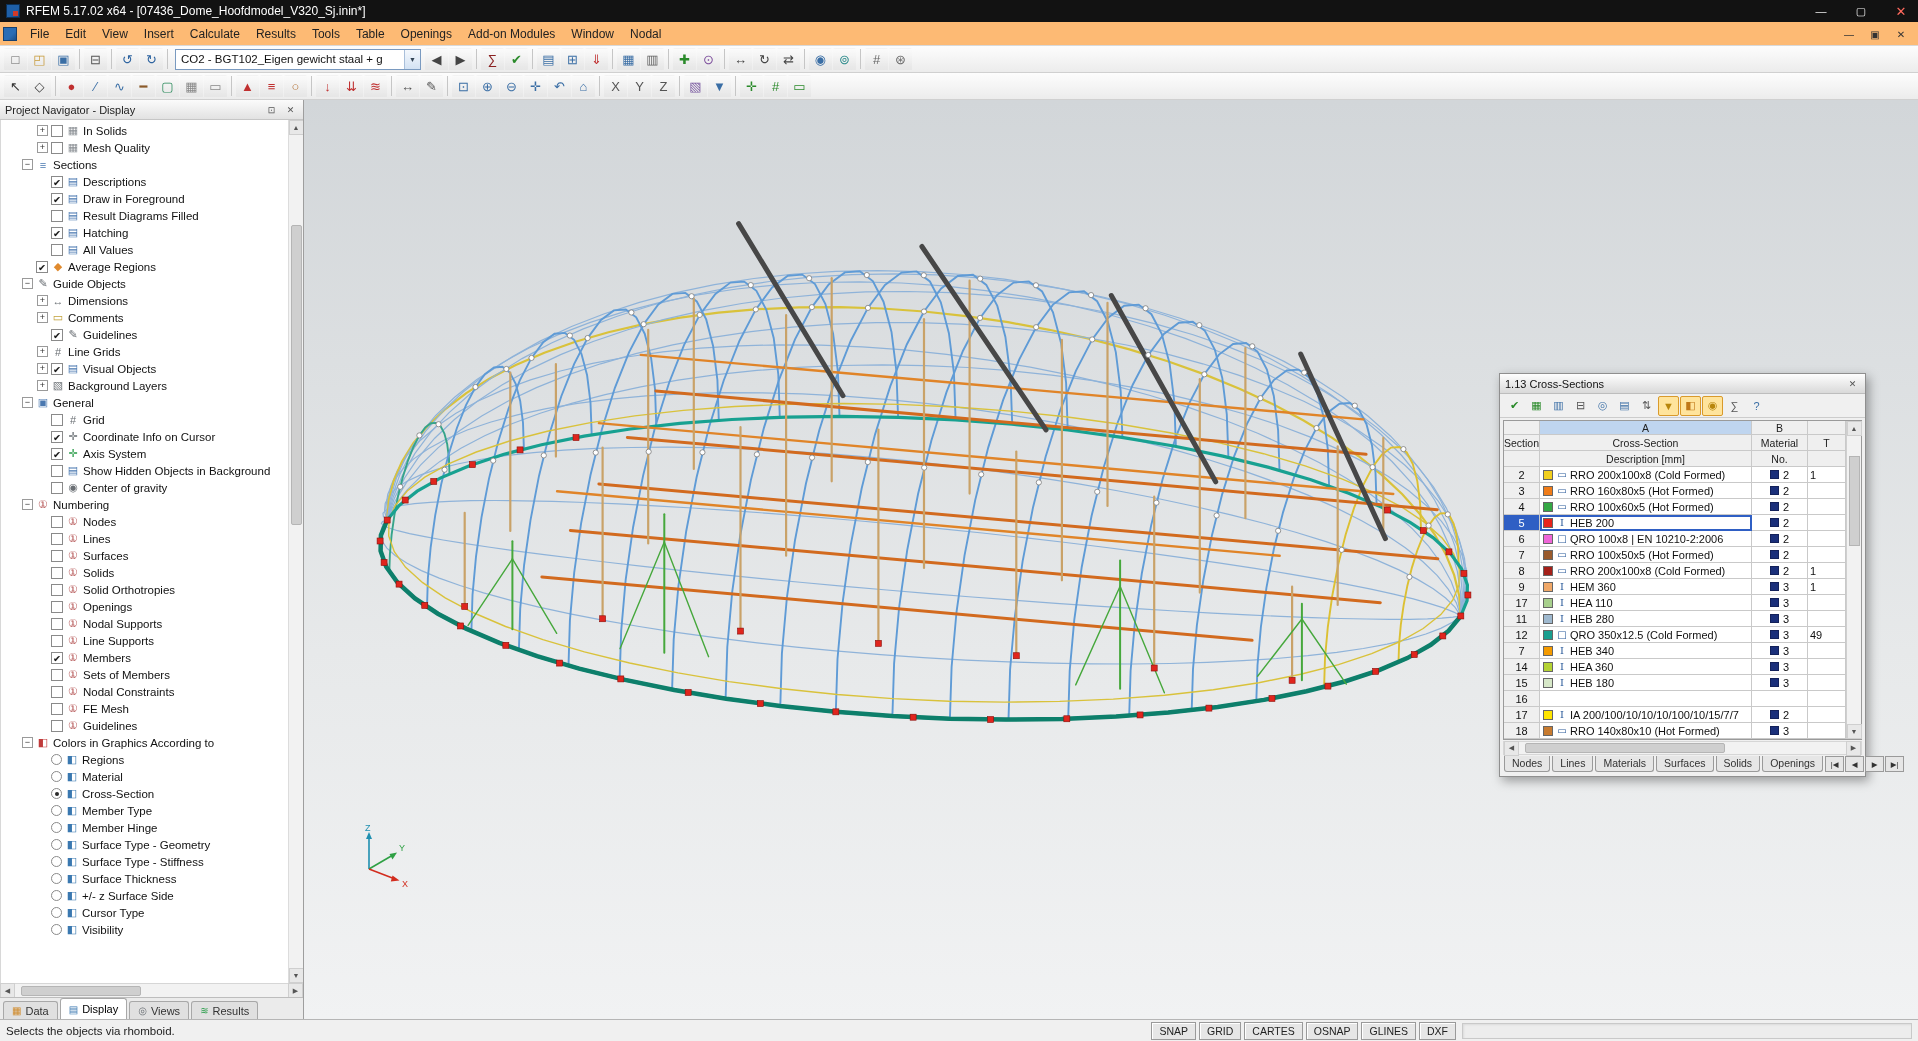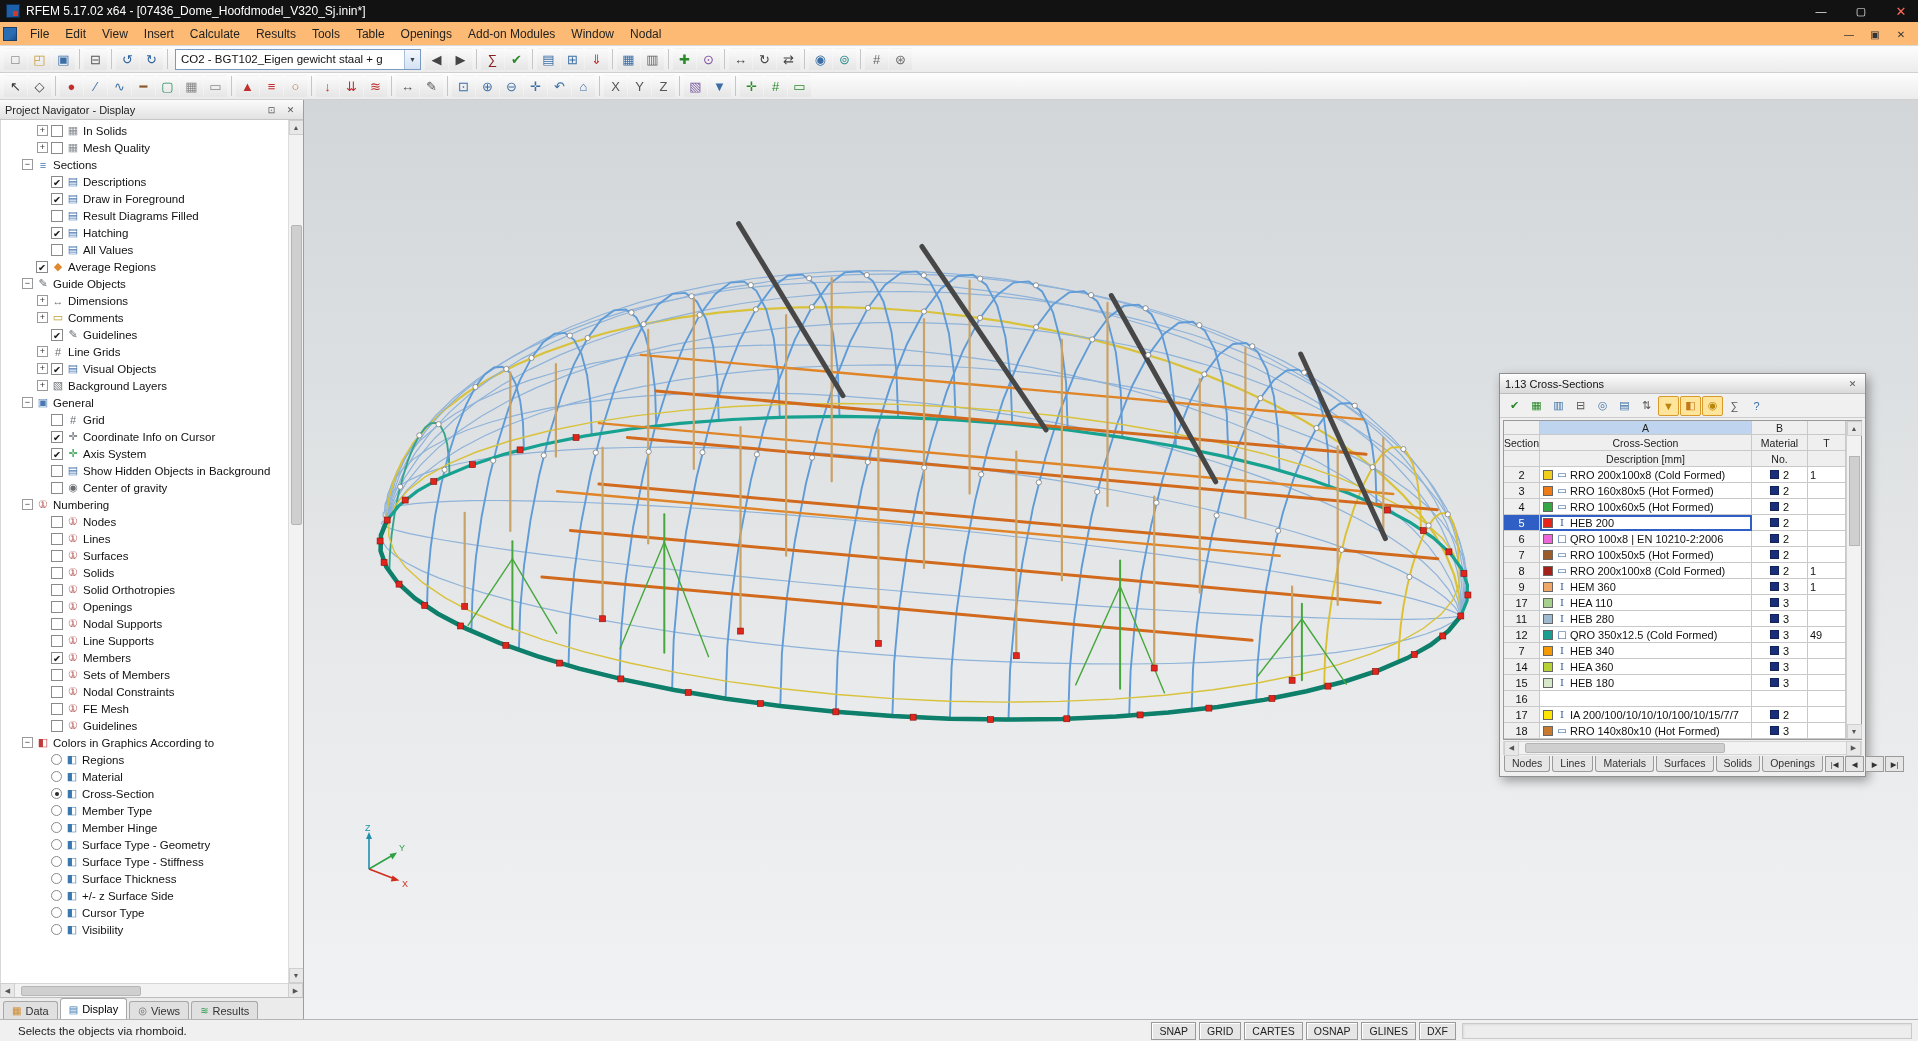--- a/index.html
+++ b/index.html
@@ -82,21 +82,21 @@
   .mat-swatch { width:9px; height:9px; background:#1a2f7a; border:1px solid #13215a; margin-right:4px; flex:none; }
   .xs-vscroll { width:15px; background:#f2f2f2; border-left:1px solid #cfcfcf; display:flex; flex-direction:column; align-items:center; flex:none; }
   .xs-vthumb { width:11px; height:90px; margin-top:20px; background:#cfcfcf; border:1px solid #b5b5b5; }
   .xs-hscroll { height:14px; margin:0 3px; background:#f2f2f2; border:1px solid #d6d6d6; display:flex; align-items:center; }
   .xs-tabs { height:21px; display:flex; align-items:flex-start; padding:1px 4px 0 4px; gap:2px; }
   .xs-tab { border:1px solid #9a9a9a; border-top:none; background:#e6e6e6; border-radius:0 0 3px 3px; padding:1px 7px; font-size:10.5px; height:16px; color:#333; }
   .xs-nav { margin-left:auto; display:flex; gap:1px; }
   .xs-nav-btn { width:19px; height:16px; border:1px solid #9a9a9a; background:#e6e6e6; font-size:7.5px; display:flex; align-items:center; justify-content:center; color:#333; }
   
   .statusbar { height:22px; background:#f0f0f0; border-top:1px solid #b5b5b5; display:flex; align-items:center; padding:0 6px; font-size:11.5px; gap:6px; }
-  .status-msg { white-space:nowrap; color:#222;margin-left:12px; }
+  .status-msg { white-space:nowrap; color:#222; }
   .toggle { border:1px solid #9a9a9a; background:#e6e6e6; padding:2px 7px; font-size:10.5px; color:#222; box-shadow:inset 1px 1px 0 #ffffff; }
   .status-pane { width:450px; height:16px; border:1px solid #c9c9c9; background:#ededed; box-shadow:inset 1px 1px 2px #00000014; }
 </style>
 </head>
 <body>
 
 <div class="titlebar">
   <div class="app-icon"></div>
   <span class="title-text">RFEM 5.17.02 x64 - [07436_Dome_Hoofdmodel_V320_Sj.inin*]</span>
   <span class="tb-spacer"></span>

